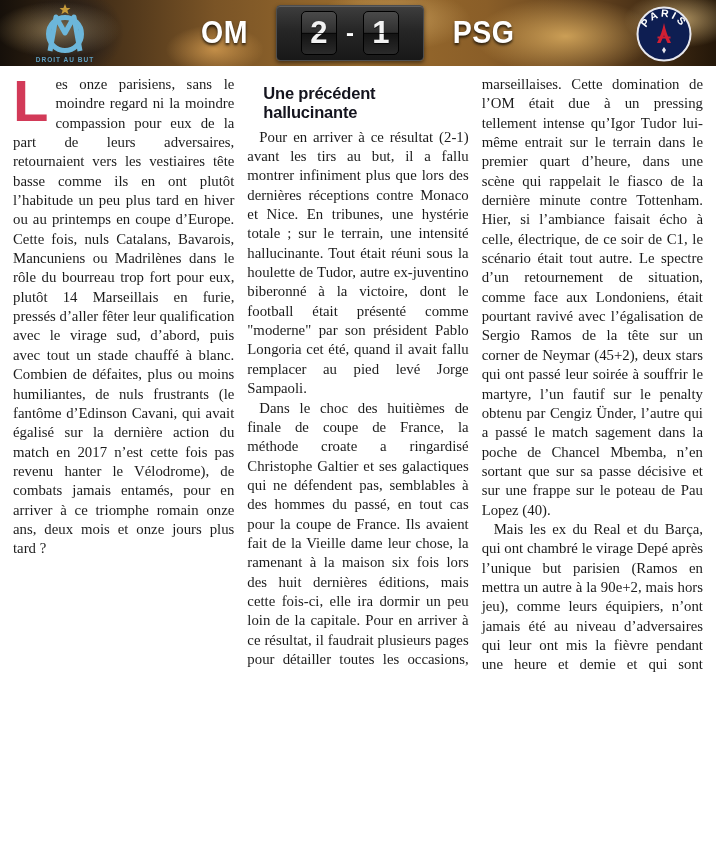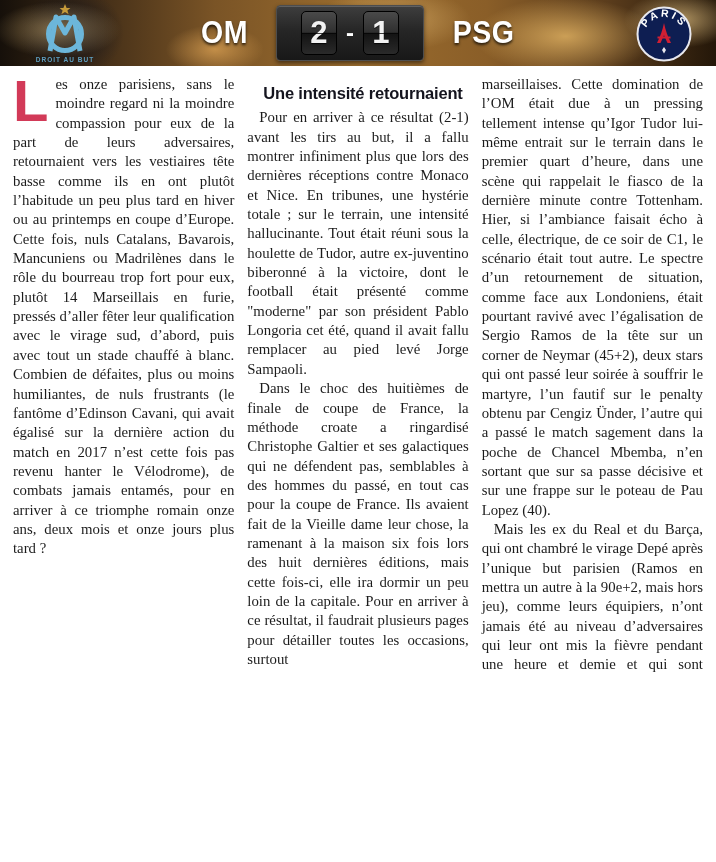--- a/index.html
+++ b/index.html
@@ -144,21 +144,21 @@
 
   <div class="watermark">eader</div>
 
   <div class="columns">
     <div class="col">
       <p><span class="dropcap">L</span><span>es onze parisiens, sans le moindre regard ni la moindre compassion pour eux de la part de leurs adversaires, retournaient vers les vestiaires tête basse comme ils en ont plutôt l’habitude un peu plus tard en hiver ou au printemps en coupe d’Europe. Cette fois, nuls Catalans, Bavarois, Mancuniens ou Madrilènes dans le rôle du bourreau trop fort pour eux, plutôt 14 Marseillais en furie, pressés d’aller fêter leur qualification avec le virage sud, d’abord, puis avec tout un stade chauffé à blanc. Combien de défaites, plus ou moins humiliantes, de nuls frustrants (le fantôme d’Edinson Cavani, qui avait égalisé sur la dernière action du match en 2017 n’est cette fois pas revenu hanter le Vélodrome), de combats jamais entamés, pour en arriver à ce triomphe romain onze ans, deux mois et onze jours plus tard ?</span></p>
 
     </div>
 
     <div class="col">
-      <div class="subhead">Une intensité retournaient</div>
+      <div class="subhead">Une précédent hallucinante</div>
       <p class="indent">Pour en arriver à ce résultat (2-1) avant les tirs au but, il a fallu montrer infiniment plus que lors des dernières réceptions contre Monaco et Nice. En tribunes, une hystérie totale ; sur le terrain, une intensité hallucinante. Tout était réuni sous la houlette de Tudor, autre ex-juventino biberonné à la victoire, dont le football était présenté comme "moderne" par son président Pablo Longoria cet été, quand il avait fallu remplacer au pied levé Jorge Sampaoli.</p>
       <p class="indent">Dans le choc des huitièmes de finale de coupe de France, la méthode croate a ringardisé Christophe Galtier et ses galactiques qui ne défendent pas, semblables à des hommes du passé, en tout cas pour la coupe de France. Ils avaient fait de la Vieille dame leur chose, la ramenant à la maison six fois lors des huit dernières éditions, mais cette fois-ci, elle ira dormir un peu loin de la capitale. Pour en arriver à ce résultat, il faudrait plusieurs pages pour détailler toutes les occasions, surtout</p>
     </div>
 
     <div class="col">
       <p>marseillaises. Cette domination de l’OM était due à un pressing tellement intense qu’Igor Tudor lui-même entrait sur le terrain dans le premier quart d’heure, dans une scène qui rappelait le fiasco de la dernière minute contre Tottenham. Hier, si l’ambiance faisait écho à celle, électrique, de ce soir de C1, le scénario était tout autre. Le spectre d’un retournement de situation, comme face aux Londoniens, était pourtant ravivé avec l’égalisation de Sergio Ramos de la tête sur un corner de Neymar (45+2), deux stars qui ont passé leur soirée à souffrir le martyre, l’un fautif sur le penalty obtenu par Cengiz Ünder, l’autre qui a passé le match sagement dans la poche de Chancel Mbemba, n’en sortant que sur sa passe décisive et sur une frappe sur le poteau de Pau Lopez (40).</p>
       <p class="indent">Mais les ex du Real et du Barça, qui ont chambré le virage Depé après l’unique but parisien (Ramos en mettra un autre à la 90e+2, mais hors jeu), comme leurs équipiers, n’ont jamais été au niveau d’adversaires qui leur ont mis la fièvre pendant une heure et demie et qui sont désormais, par la force des choses, les favoris de la compétition.</p>
 
     </div>
   </div>

